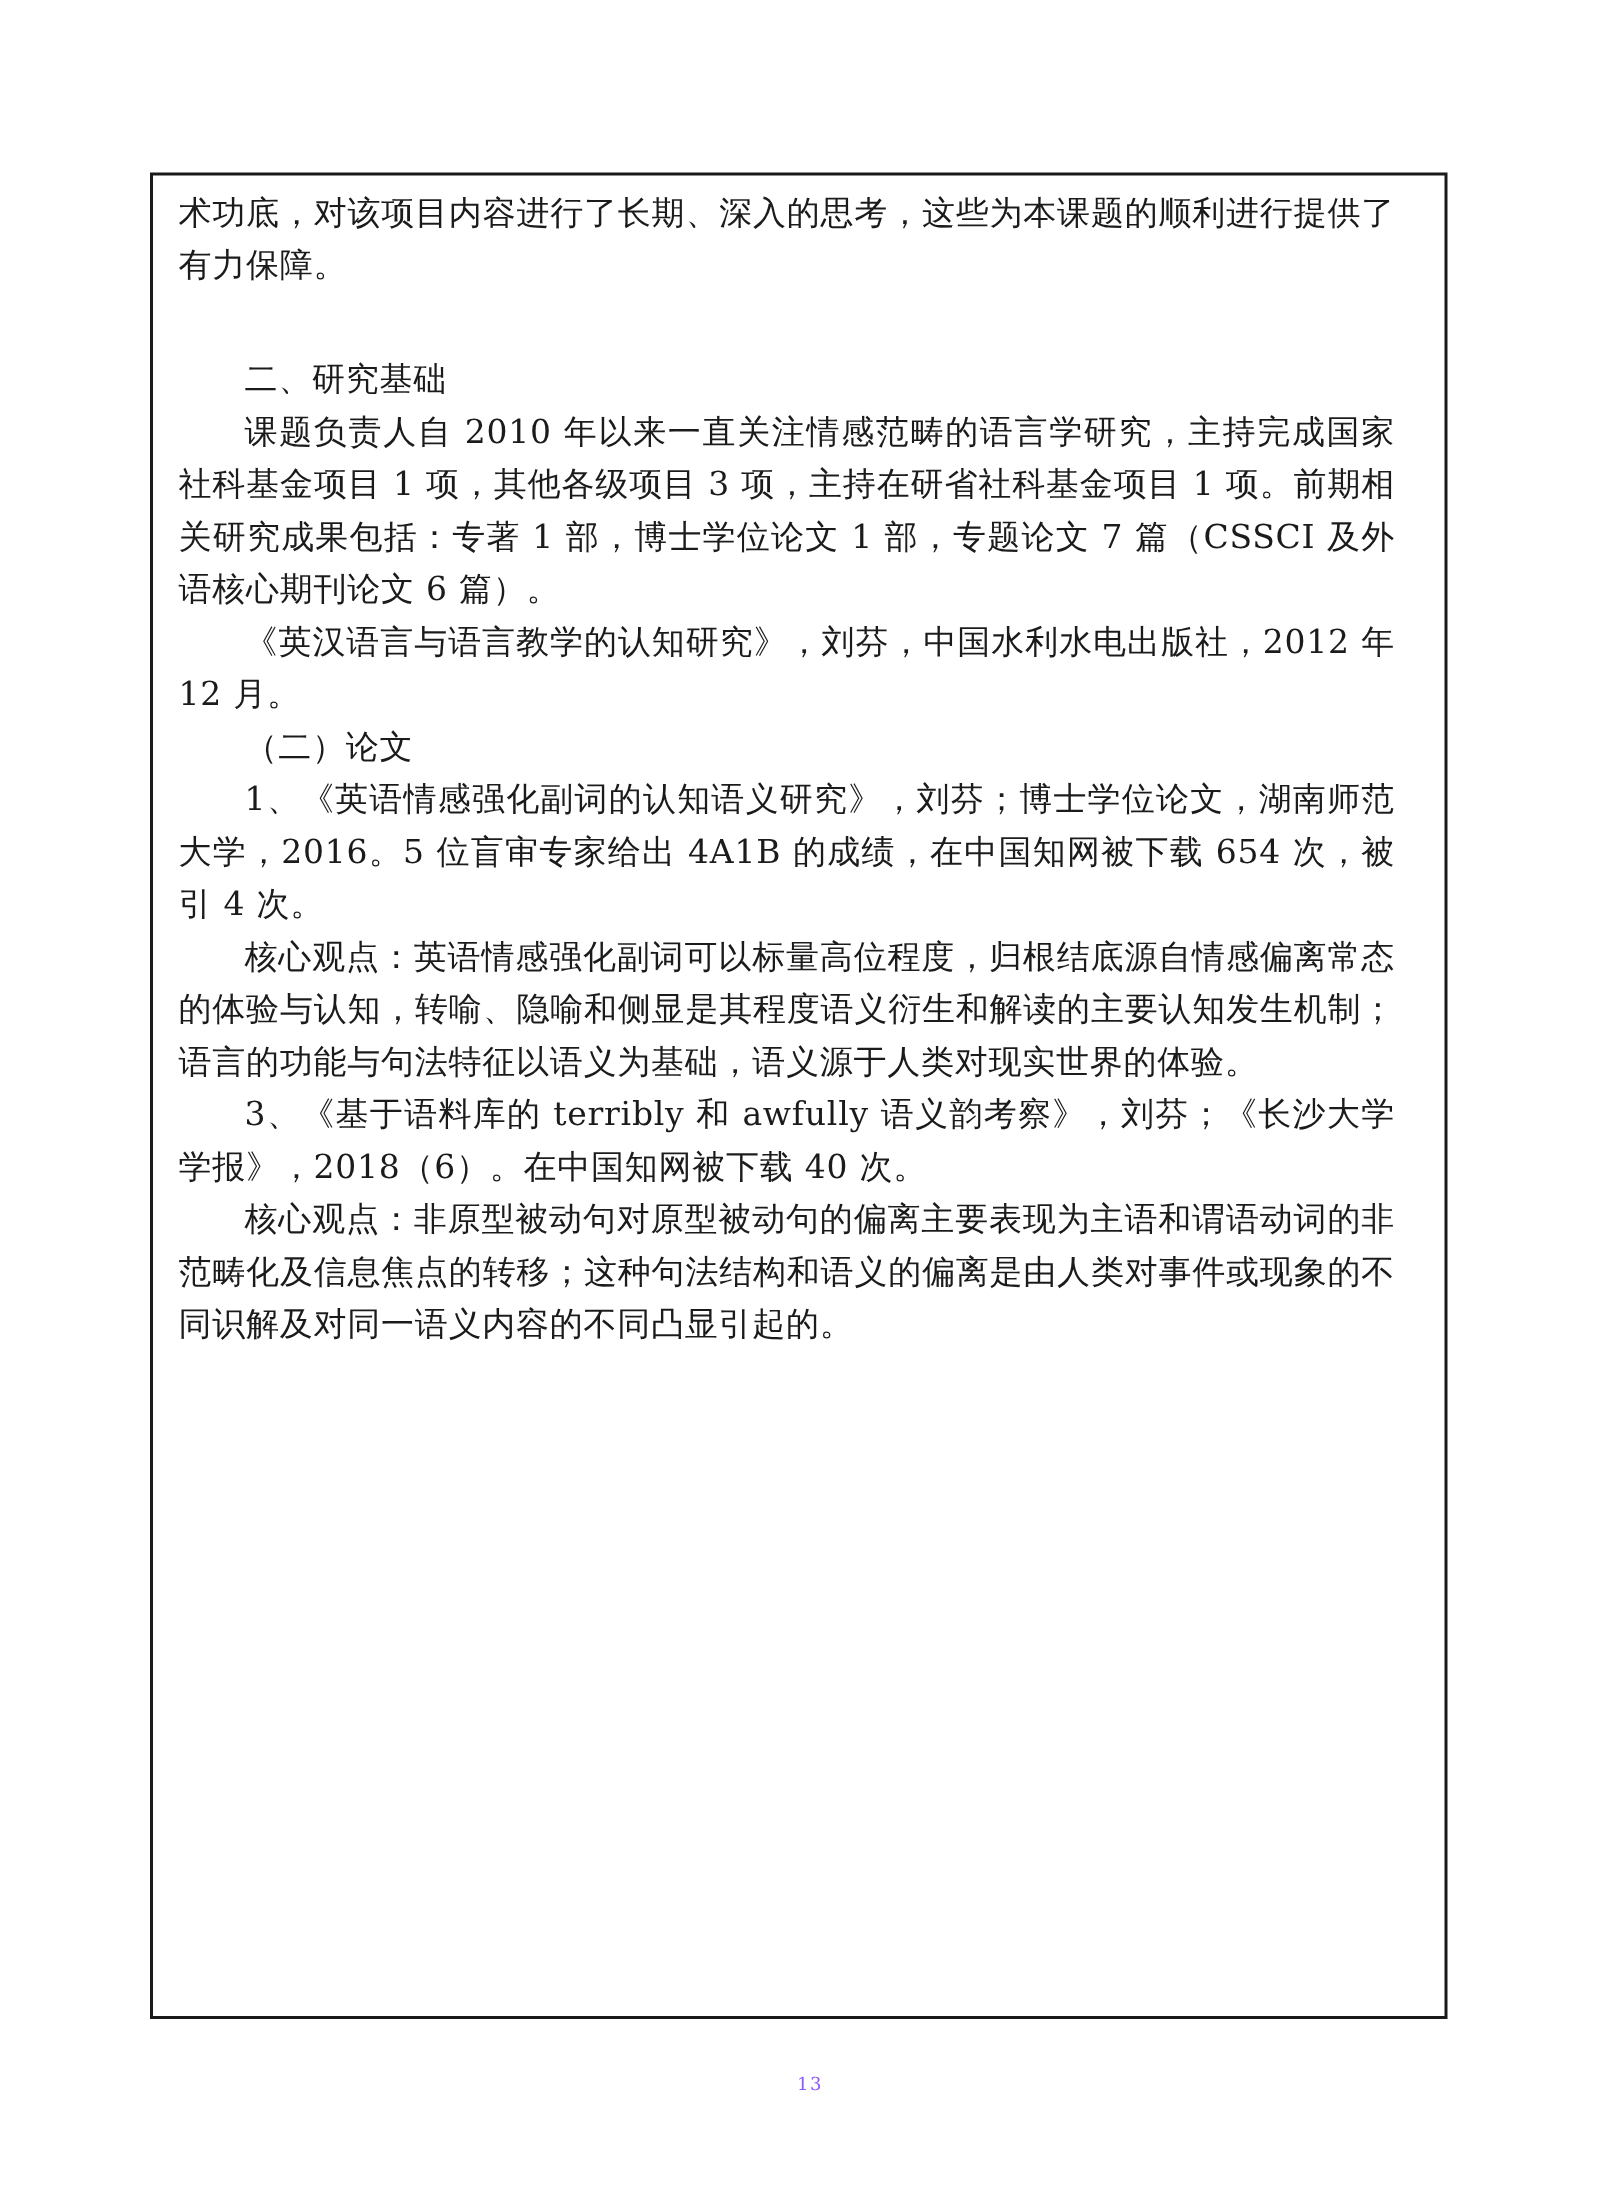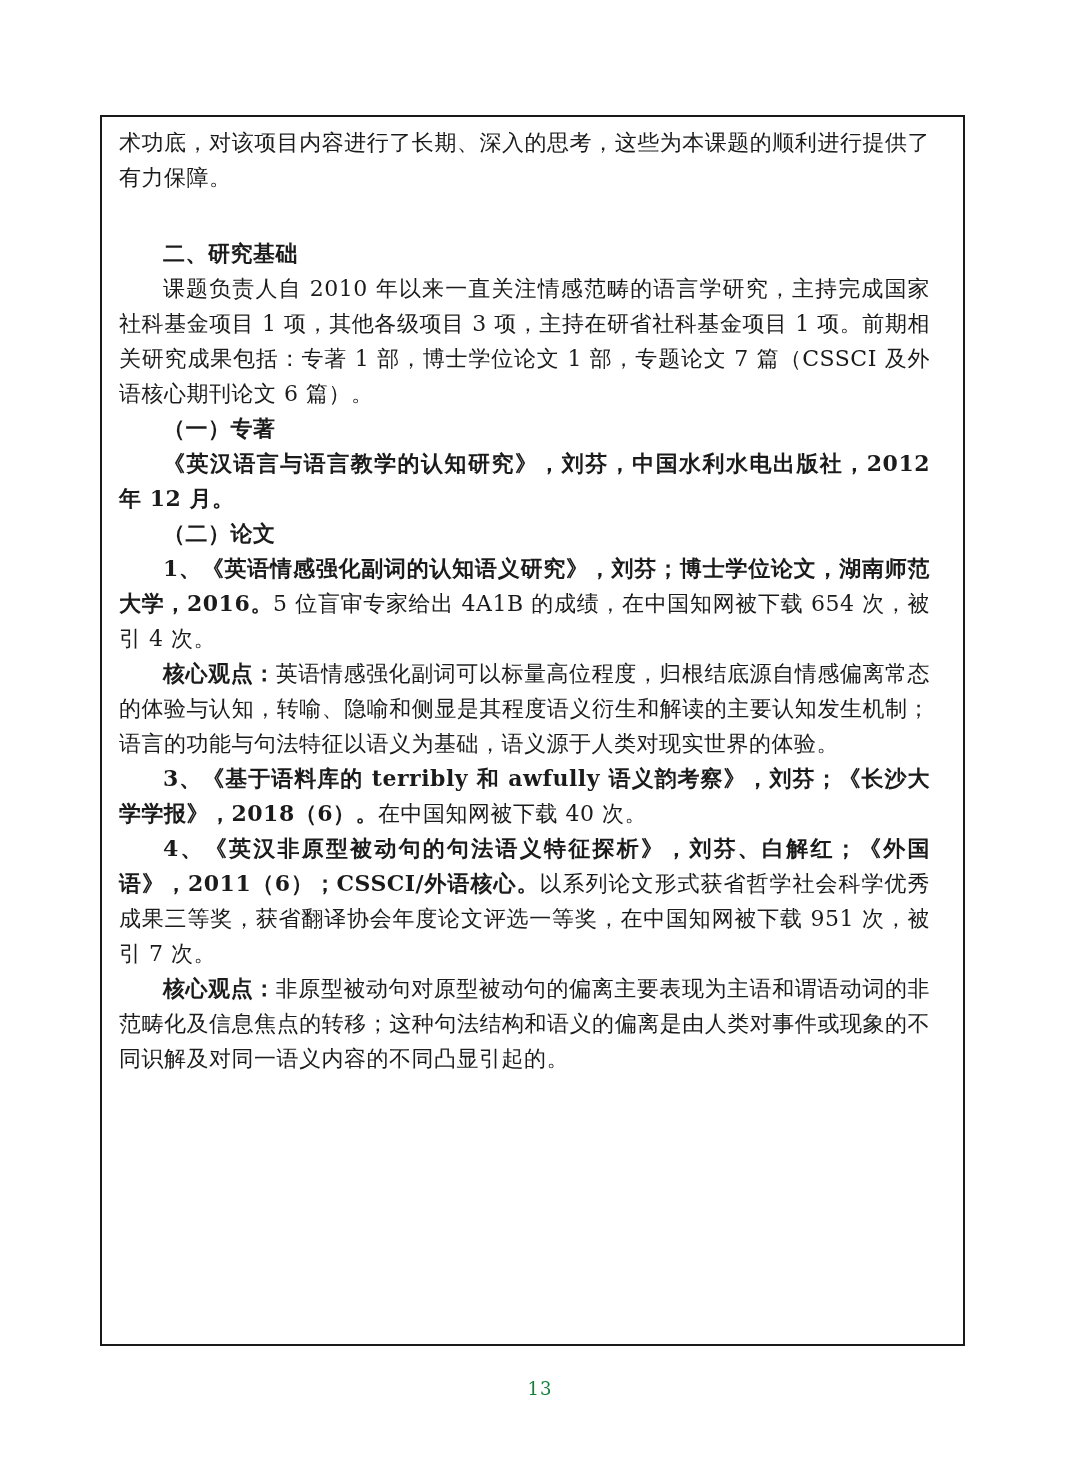--- a/index.html
+++ b/index.html
@@ -32,62 +32,60 @@
     letter-spacing: 0.5px;
     text-align: justify;
     text-align-last: left;
     overflow-wrap: break-word;
     text-indent: 2em;
   }
   .para.no-indent { text-indent: 0; }
   .para.heading { font-weight: 700; text-align: left; }
   .para.gap-top { margin-top: 41px; }
   .r { font-weight: 400; }
-  .r.bold { font-weight: 700; }
+  .r.bold { font-weight: 400; }
   .footer {
     position: absolute;
     left: 0; top: 1378px;
     width: 1080px;
     text-align: center;
   }
   .pagenum {
-    font-size: 18px;
-    color: #15803d;
+    font-size: 12px;
+    color: #8b5cf6;
     letter-spacing: 1px;
   }
 </style>
 </head>
 <body>
 
 <div class="page">
   <div class="frame">
 
     <p class="para no-indent"><span class="r">术功底，对该项目内容进行了长期、深入的思考，这些为本课题的顺利进行提供了有力保障。</span></p>
 
     <p class="para heading gap-top"><span class="r bold">二、研究基础</span></p>
 
     <p class="para"><span class="r">课题负责人自 2010 年以来一直关注情感范畴的语言学研究，主持完成国家社科基金项目 1 项，其他各级项目 3 项，主持在研省社科基金项目 1 项。前期相关研究成果包括：专著 1 部，博士学位论文 1 部，专题论文 7 篇（CSSCI 及外语核心期刊论文 6 篇）。</span></p>
 
-    <p class="para heading"><span class="r bold">（一）专著</span></p>
 
     <p class="para"><span class="r bold">《英汉语言与语言教学的认知研究》，刘芬，中国水利水电出版社，2012 年 12 月。</span></p>
 
 
     <p class="para heading"><span class="r bold">（二）论文</span></p>
 
     <p class="para"><span class="r bold">1、《英语情感强化副词的认知语义研究》，刘芬；博士学位论文，湖南师范大学，2016。</span><span class="r">5 位盲审专家给出 4A1B 的成绩，在中国知网被下载 654 次，被引 4 次。</span></p>
 
     <p class="para"><span class="r bold">核心观点：</span><span class="r">英语情感强化副词可以标量高位程度，归根结底源自情感偏离常态的体验与认知，转喻、隐喻和侧显是其程度语义衍生和解读的主要认知发生机制；语言的功能与句法特征以语义为基础，语义源于人类对现实世界的体验。</span></p>
 
 
 
     <p class="para"><span class="r bold">3、《基于语料库的 terribly 和 awfully 语义韵考察》，刘芬；《长沙大学学报》，2018（6）。</span><span class="r">在中国知网被下载 40 次。</span></p>
 
 
-    <p class="para"><span class="r bold">4、《英汉非原型被动句的句法语义特征探析》，刘芬、白解红；《外国语》，2011（6）；CSSCI/外语核心。</span><span class="r">以系列论文形式获省哲学社会科学优秀成果三等奖，获省翻译协会年度论文评选一等奖，在中国知网被下载 951 次，被引 7 次。</span></p>
 
     <p class="para"><span class="r bold">核心观点：</span><span class="r">非原型被动句对原型被动句的偏离主要表现为主语和谓语动词的非范畴化及信息焦点的转移；这种句法结构和语义的偏离是由人类对事件或现象的不同识解及对同一语义内容的不同凸显引起的。</span></p>
 
   </div>
 
   <div class="footer">
     <span class="pagenum">13</span>
   </div>
 </div>
 

